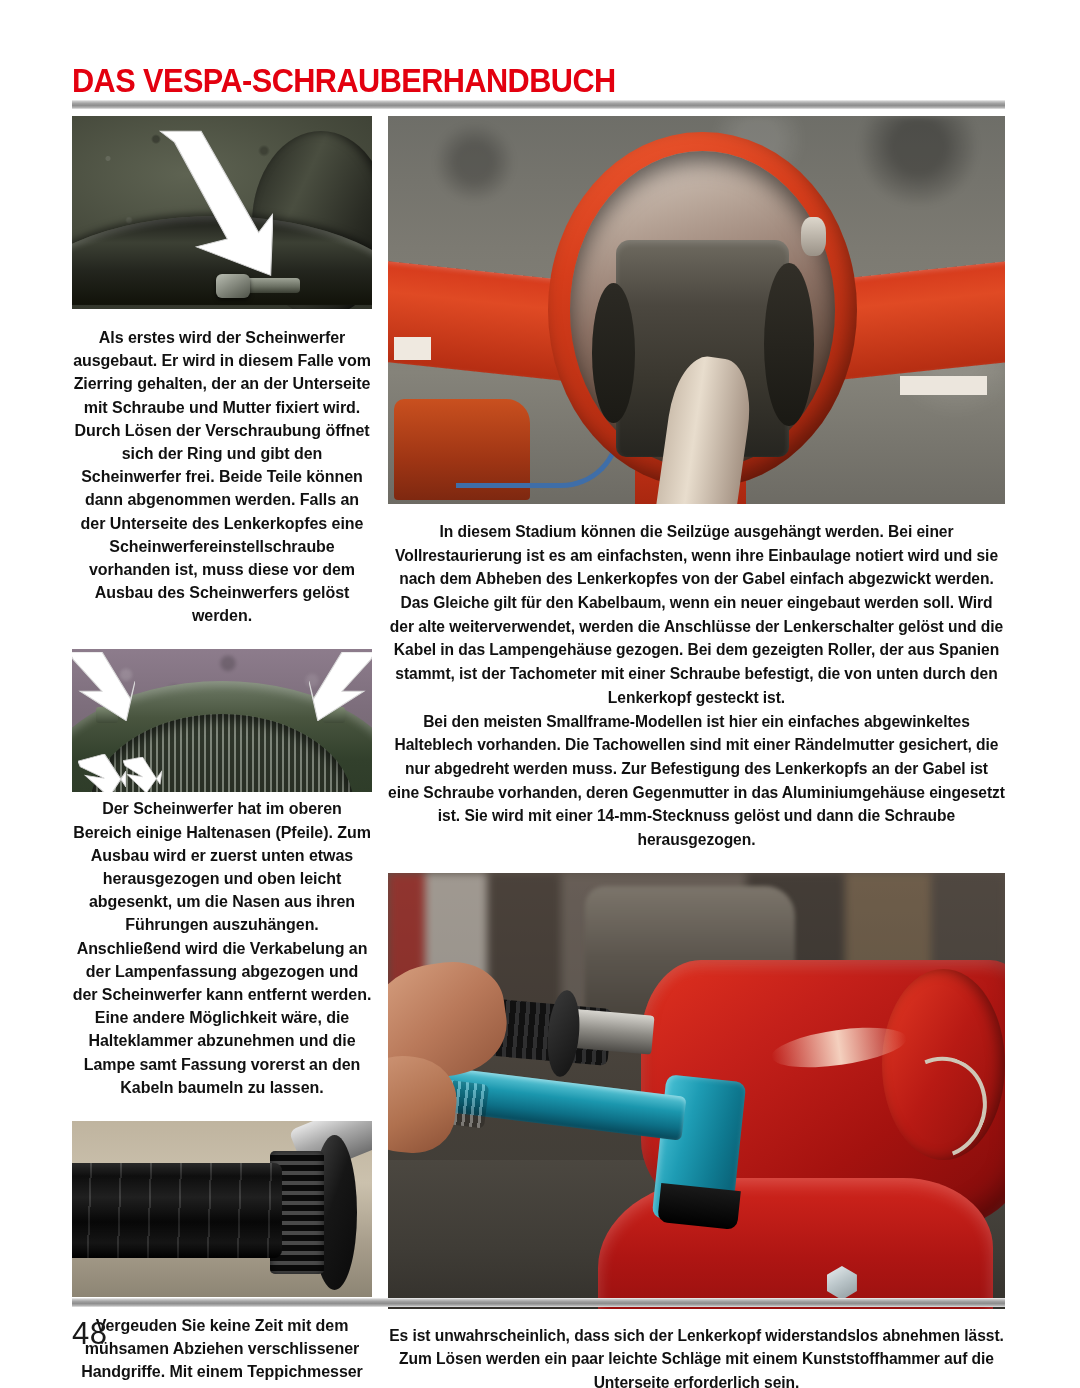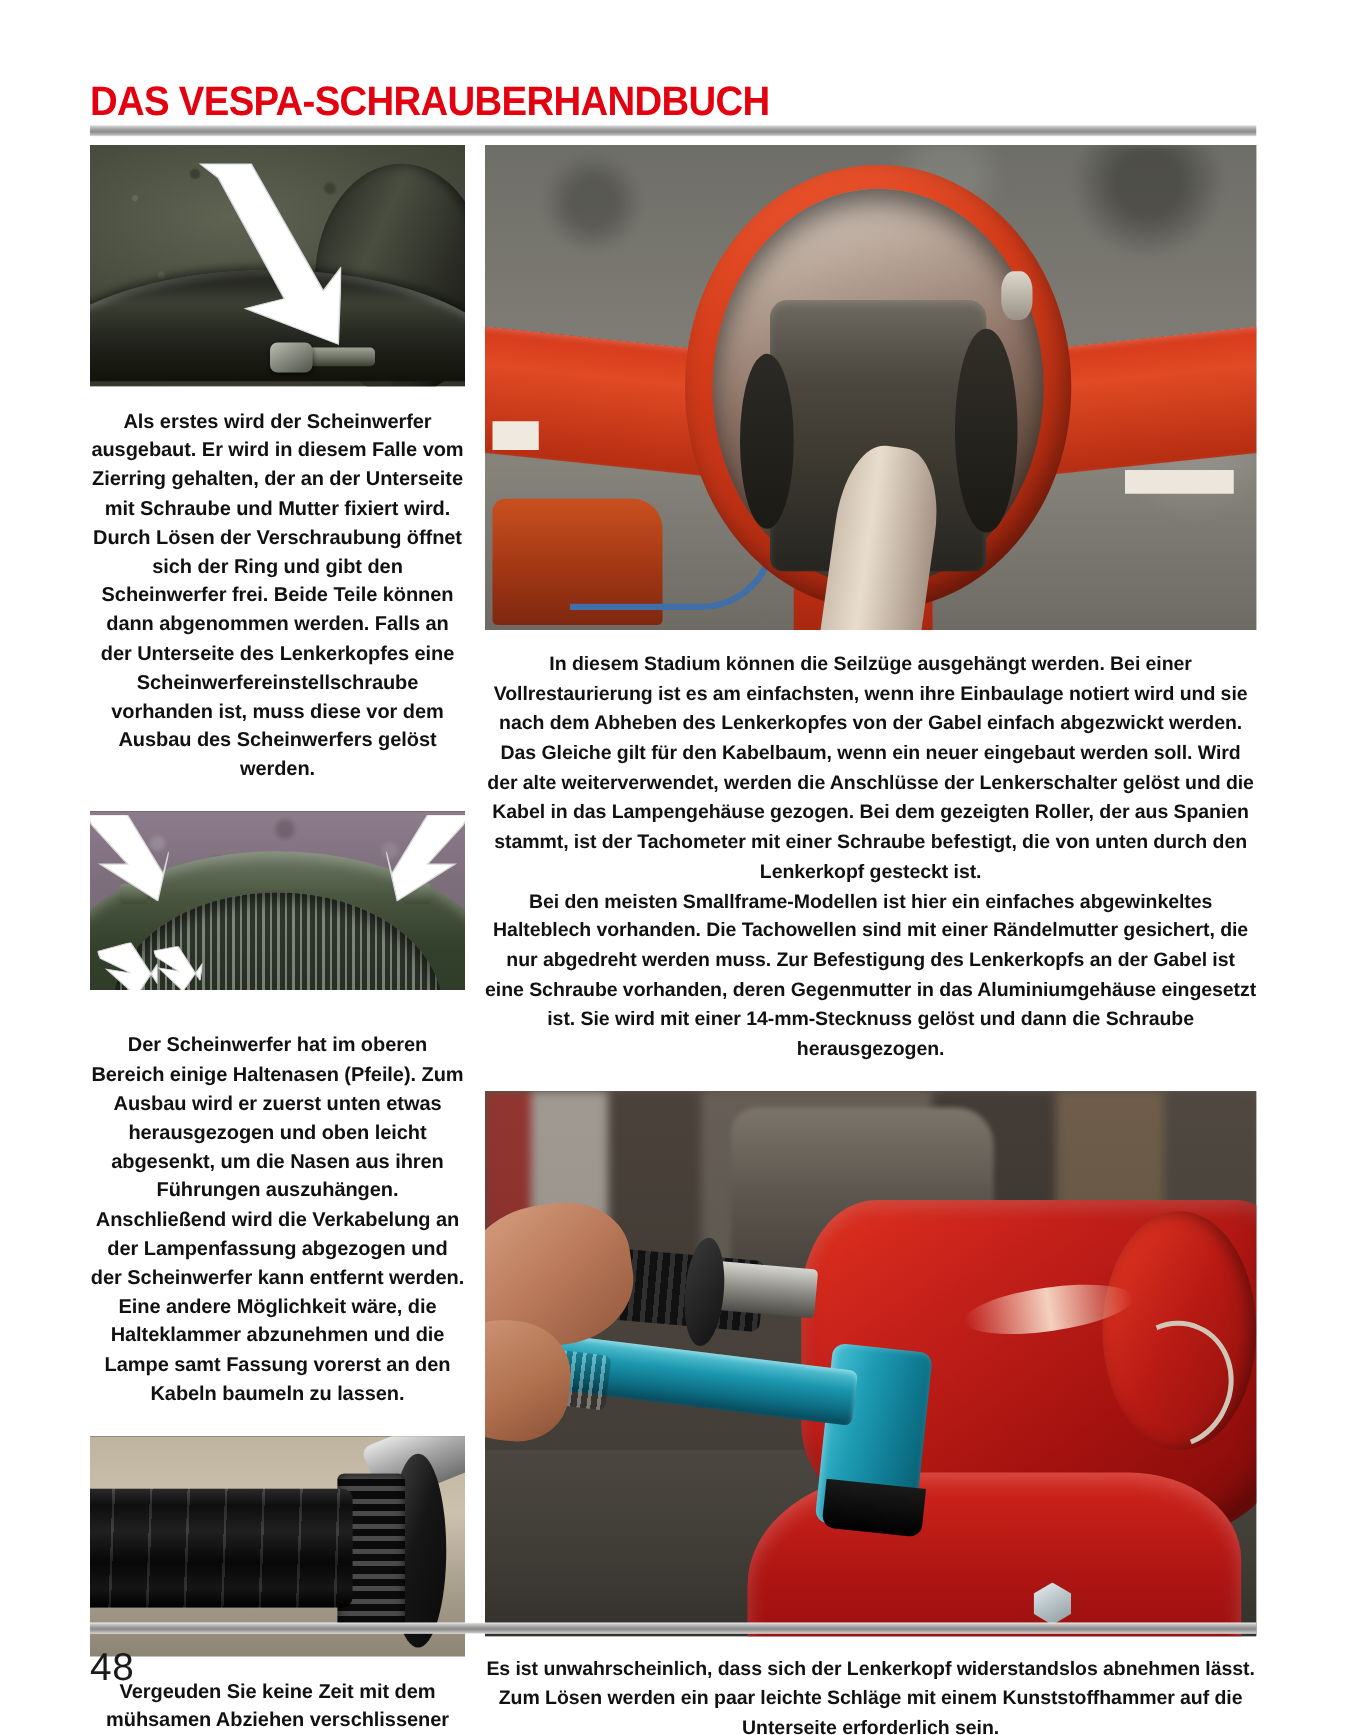--- a/index.html
+++ b/index.html
@@ -521,21 +521,21 @@
         <polygon class="wht" points="60,0 30,0 4,48 0,30 8,70 50,40 30,40 56,8"></polygon>
       </svg>
       <svg class="p2-arrow-bl" viewBox="0 0 40 60" preserveAspectRatio="none">
         <polygon class="wht" points="0,10 22,0 40,46 40,24 26,60 6,30 22,34 2,18"></polygon>
       </svg>
       <svg class="p2-arrow-bl2" viewBox="0 0 40 60" preserveAspectRatio="none">
         <polygon class="wht" points="0,6 20,0 38,44 40,22 24,58 4,28 20,32 2,14"></polygon>
       </svg>
     </div>
 
-    <div class="caption left-cap" style="margin-top:33px">
+    <div class="caption left-cap" style="margin-top:5px">
       <p>Der Scheinwerfer hat im oberen Bereich einige Haltenasen (Pfeile). Zum Ausbau wird er zuerst unten etwas herausgezogen und oben leicht abgesenkt, um die Nasen aus ihren Führungen auszuhängen. Anschließend wird die Verkabelung an der Lampenfassung abgezogen und der Scheinwerfer kann entfernt werden. Eine andere Möglichkeit wäre, die Halteklammer abzunehmen und die Lampe samt Fassung vorerst an den Kabeln baumeln zu lassen.</p>
     </div>
 
     <div class="photo p3" style="margin-top:22px">
       <div class="p3-bg"></div>
       <div class="p3-tube"></div>
       <div class="p3-flange"></div>
       <div class="p3-collar"></div>
       <div class="p3-bar"></div>
       <div class="p3-ribs"></div>

